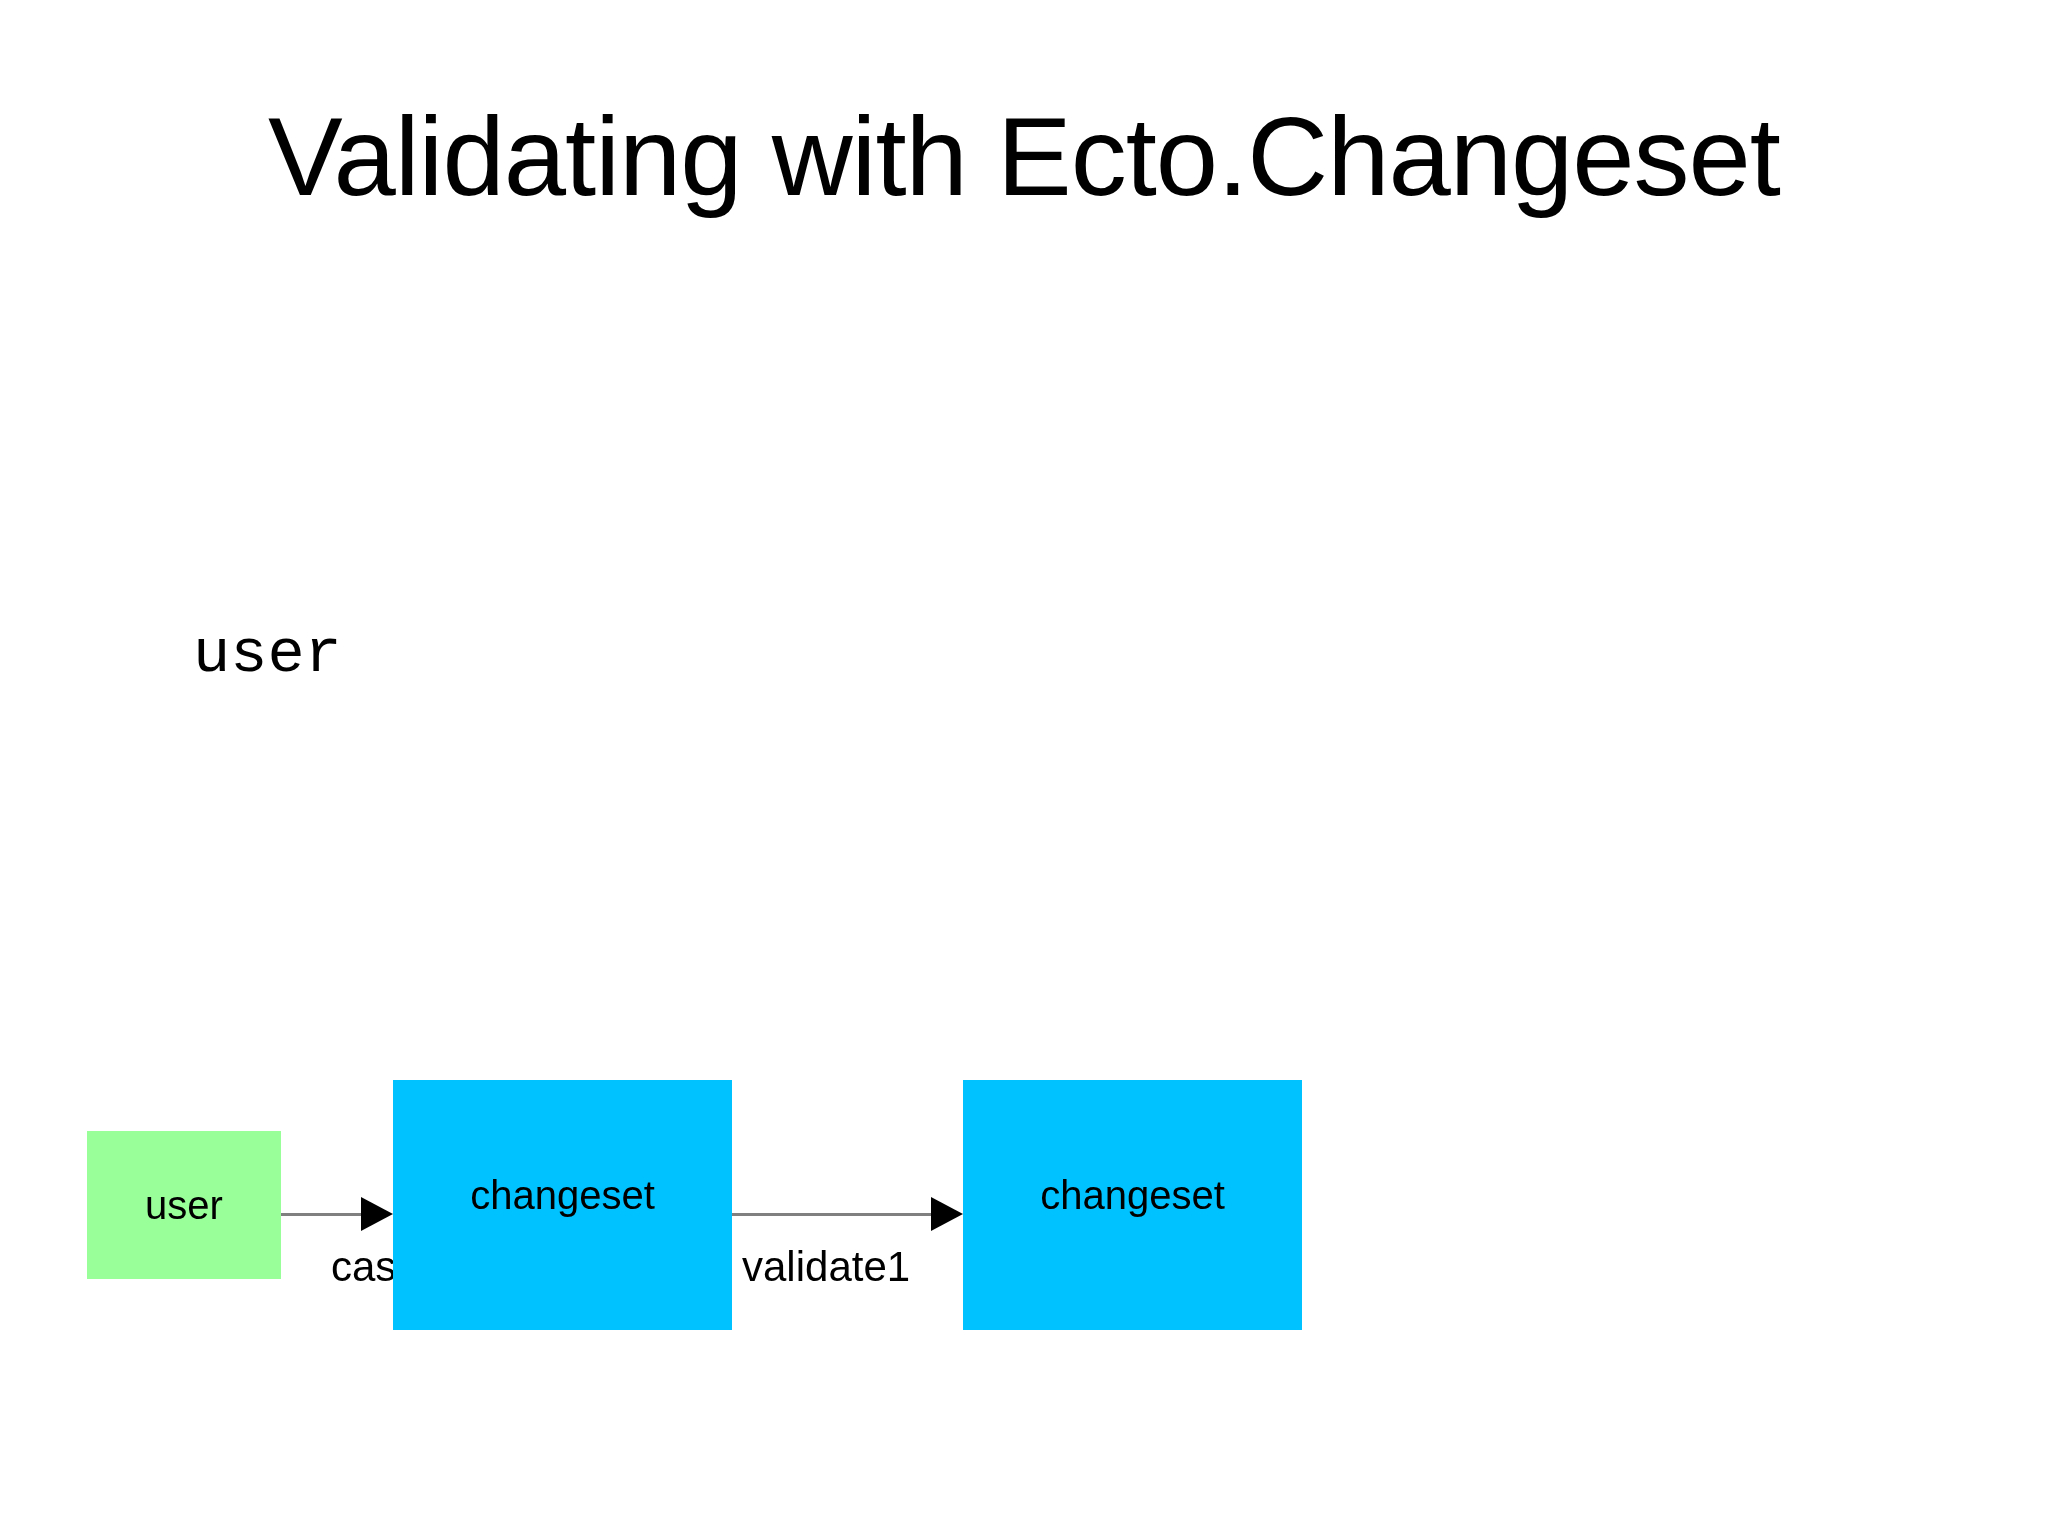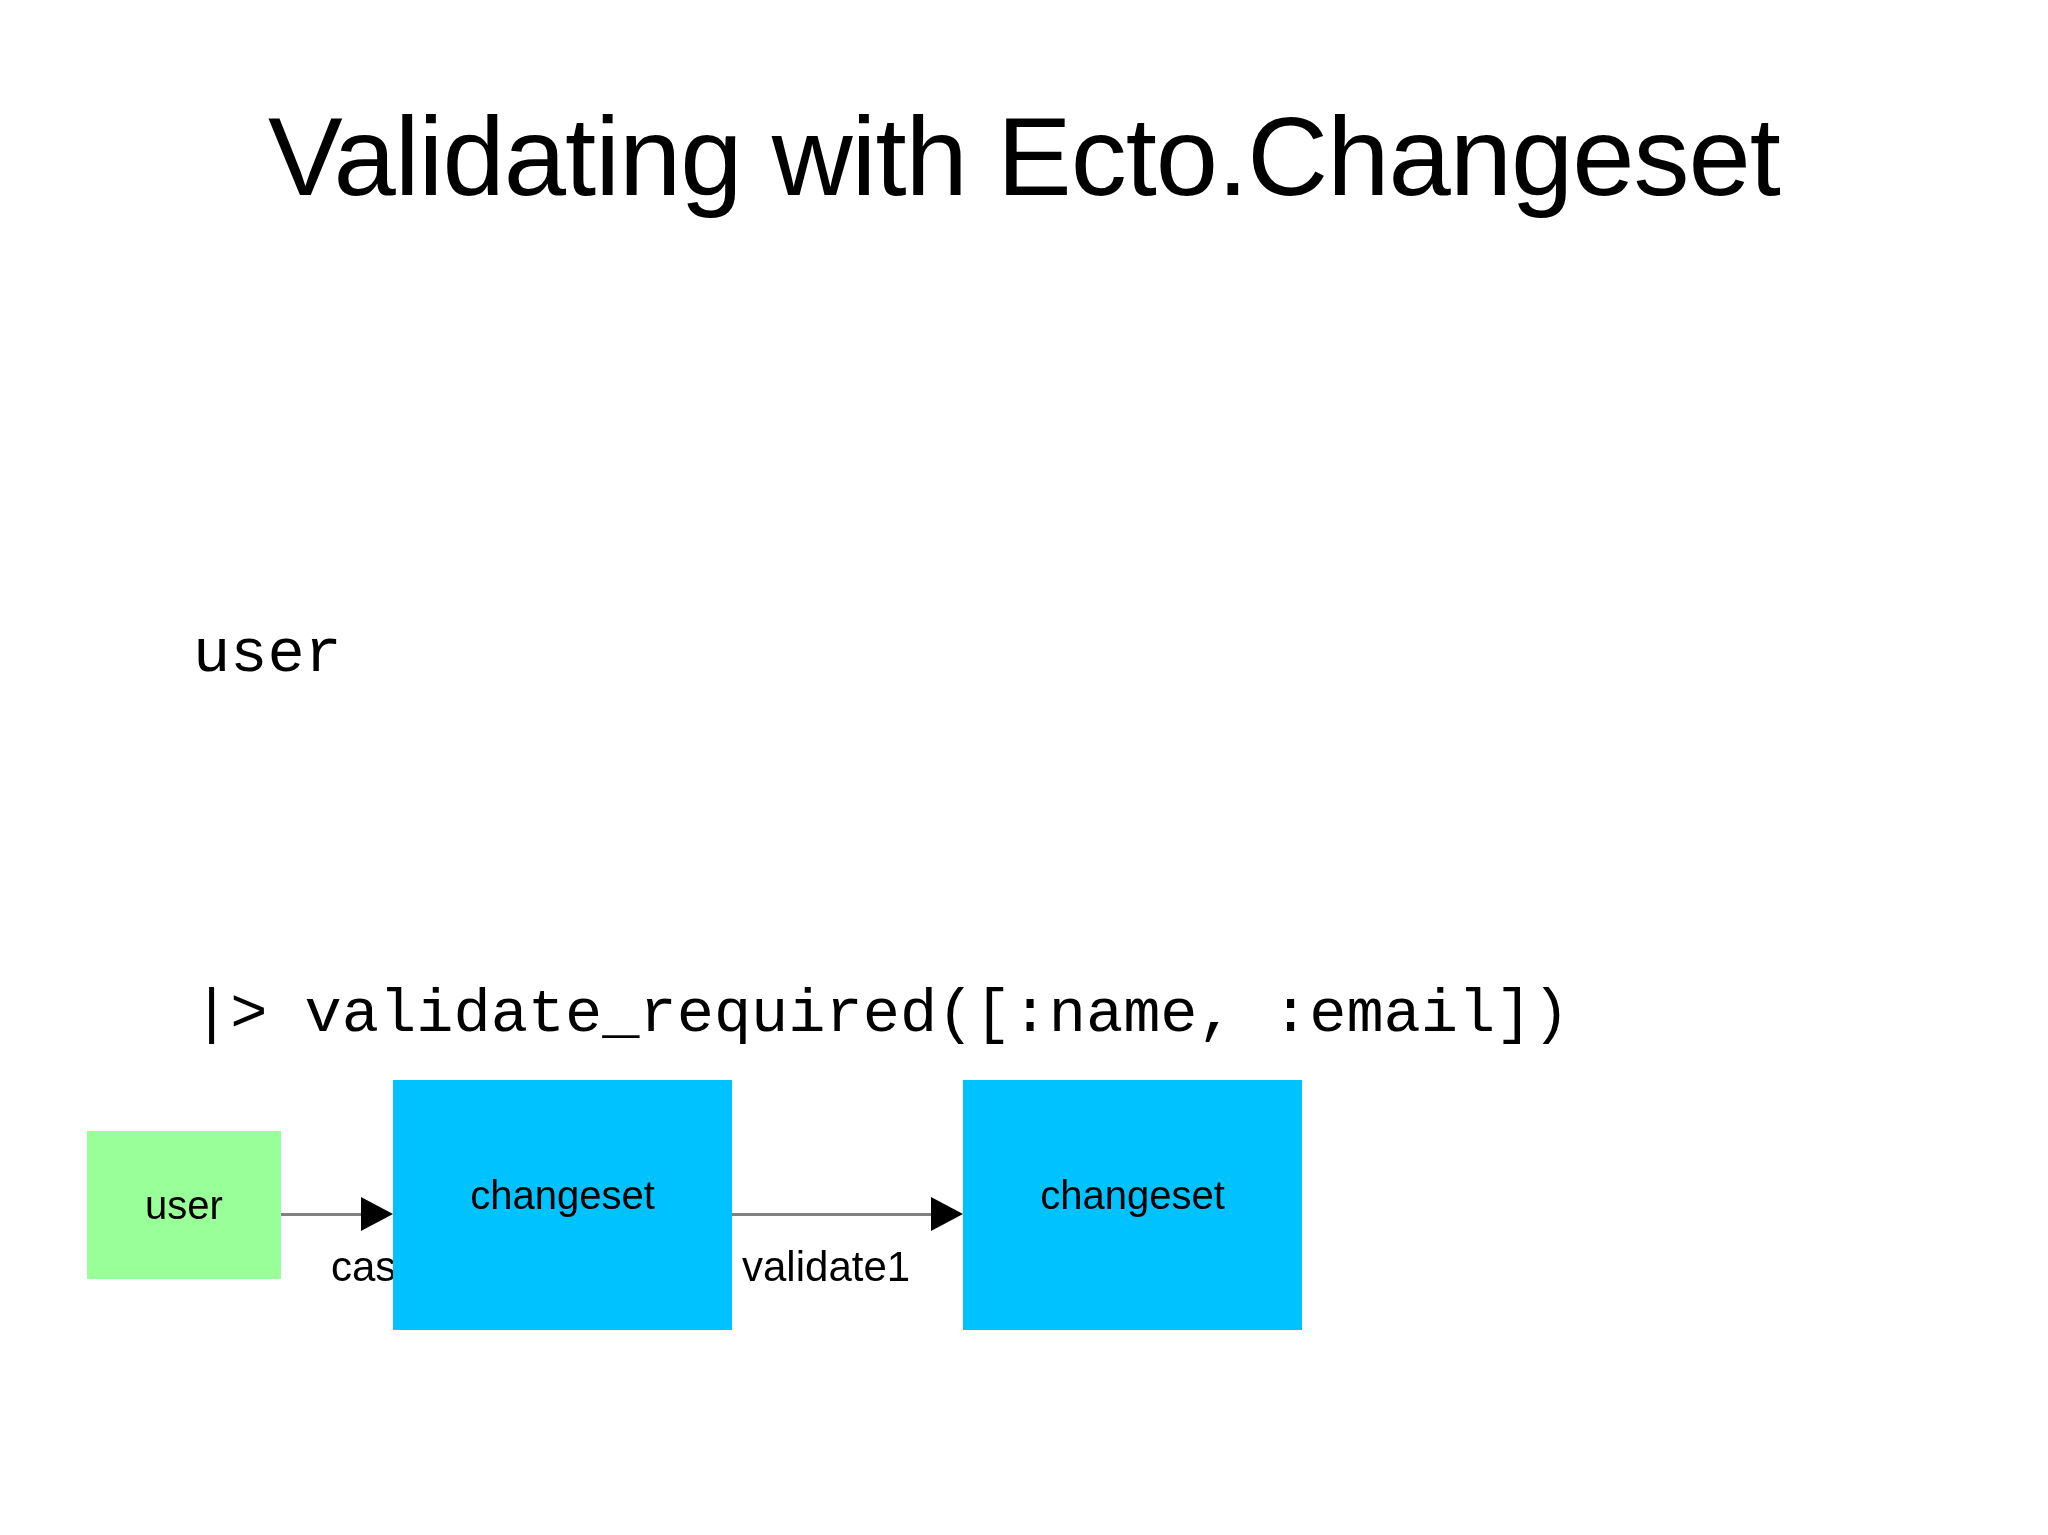--- a/index.html
+++ b/index.html
@@ -157,21 +157,20 @@
 </style>
 </head>
 <body>
 
 <div id="slide">
 
   <div id="slide-title">Validating with Ecto.Changeset</div>
 
   <div id="code-block">
     <span class="code-line">user</span>
-    <span class="code-line">|&gt; validate_required([:name, :email])</span>
   </div>
 
   <div id="diagram">
 
     <div class="node" id="node-user">
       <span class="node-label">user</span>
     </div>
 
     <div class="edge" id="edge-cast">
       <div class="edge-line"></div>

